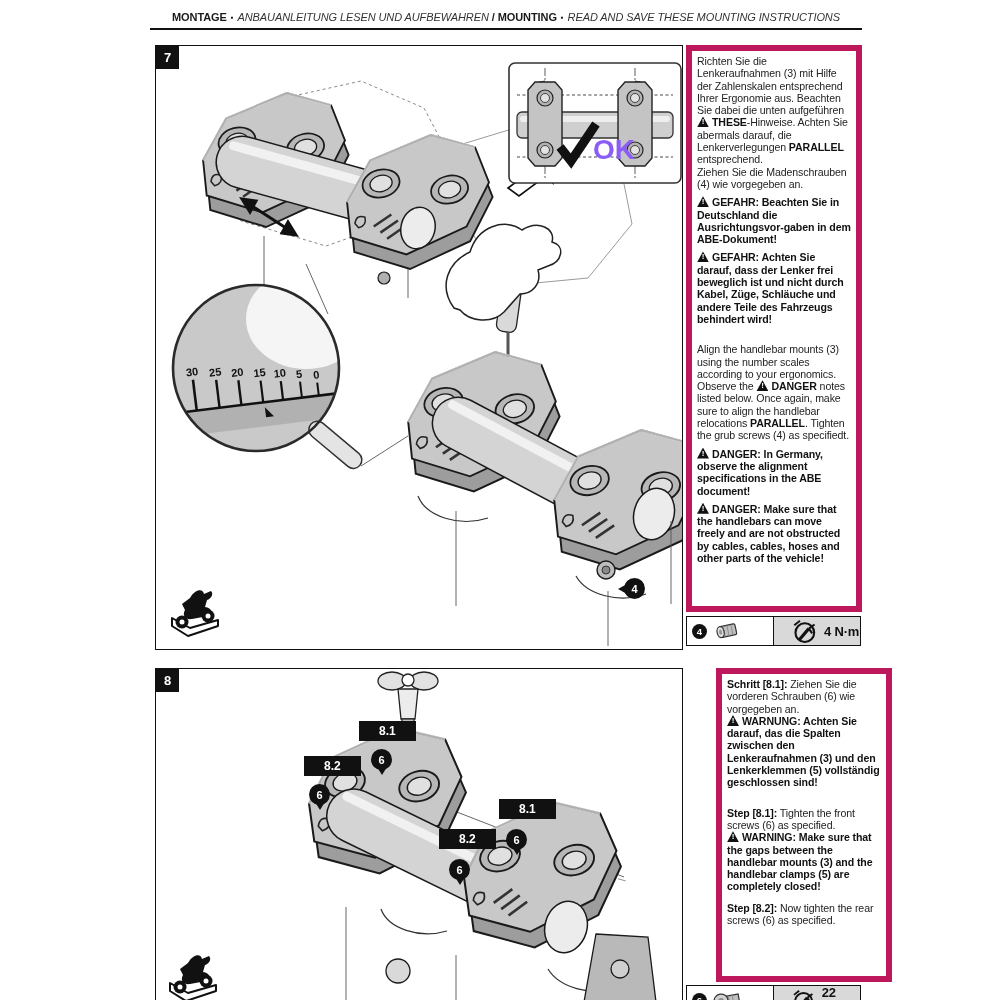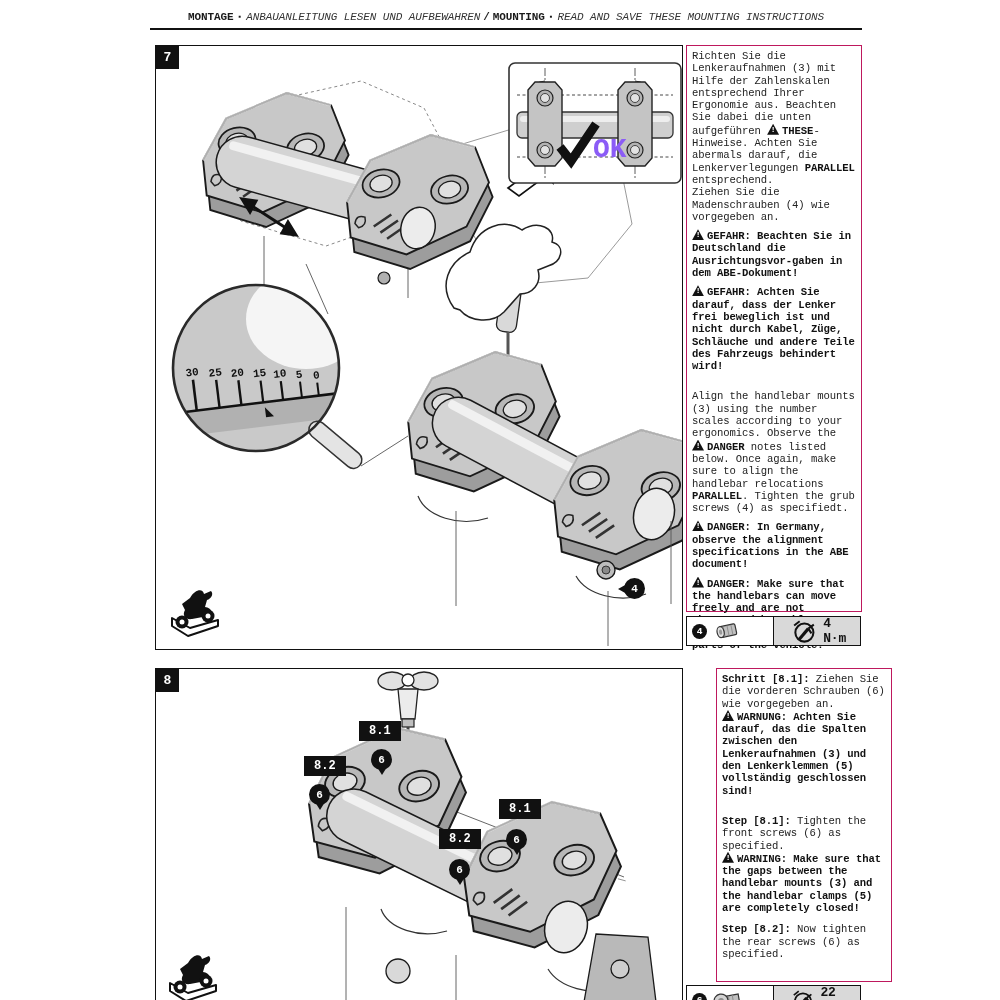--- a/index.html
+++ b/index.html
@@ -1,41 +1,41 @@
 <!DOCTYPE html>
 <html><head>
 <meta charset="utf-8">
 <style>
   html,body{margin:0;padding:0;background:#fff;}
   .page{position:relative;width:908px;height:1000px;overflow:hidden;background:#fff;
-        font-family:Liberation Mono, monospace;color:#1a1a1a;}
+        font-family:Liberation Sans, sans-serif;color:#1a1a1a;}
   
   .hdr{position:absolute;left:150px;top:11px;width:712px;text-align:center;font-size:11px;
        white-space:nowrap;letter-spacing:-0.1px;}
   .h-b{font-weight:bold;}
   .h-i{font-style:italic;color:#333;}
   .h-bullet{font-size:8px;vertical-align:1px;margin:0 4px;}
   .h-slash{font-weight:bold;margin:0 3px;}
   .hdr-rule{position:absolute;left:150px;top:28px;width:712px;height:2px;background:#111;}
   
   .figbox{position:absolute;border:1.4px solid #111;box-sizing:border-box;background:#fff;overflow:hidden;}
   .figbox svg{position:absolute;left:0;top:0;}
   .sec-badge{position:absolute;left:0;top:0;width:23px;height:23px;background:#111;color:#fff;
              font-weight:bold;font-size:13px;display:flex;align-items:center;justify-content:center;z-index:5;}
   .step-label{position:absolute;background:#111;color:#fff;font-weight:bold;font-size:12px;
-              padding:4px 10px;line-height:1;z-index:4;}
+              padding:4px 20px;line-height:1;z-index:4;}
   .badge-circle{position:absolute;width:21px;height:21px;border-radius:50%;background:#111;color:#fff;
                 font-weight:bold;font-size:11px;display:flex;align-items:center;justify-content:center;z-index:4;}
   .badge-circle.tail-down::after{content:"";position:absolute;top:100%;left:50%;
                 transform:translate(-50%,-3px);border:5px solid transparent;border-top:8px solid #111;}
   .badge-circle.tail-left::before{content:"";position:absolute;right:100%;top:50%;
                 transform:translate(3px,-50%);border:5px solid transparent;border-right:9px solid #111;}
   .ok-text{position:absolute;font-weight:bold;font-size:28px;color:#8b5cf6;z-index:3;}
   
-  .textcol{position:absolute;border:1px solid #be185d;box-sizing:border-box;padding:4px 5px;background:#fff;}
+  .textcol{position:absolute;border:6px solid #be185d;box-sizing:border-box;padding:4px 5px;background:#fff;}
   .para{margin:0;font-size:10.6px;line-height:12.3px;letter-spacing:-0.1px;color:#222;}
   .para .b{font-weight:bold;color:#111;}
   .gap-sm{margin-top:6px;}
   .gap-md{margin-top:9px;}
   .gap-lg{margin-top:18px;}
   .warn-tri{display:inline-block;position:relative;width:12px;height:11px;background:#111;
             clip-path:polygon(50% 0,100% 100%,0 100%);margin-right:3px;vertical-align:-1px;}
   .warn-ex{position:absolute;left:0;right:0;bottom:0;text-align:center;color:#fff;
            font-size:8px;font-weight:bold;line-height:10px;}
   

